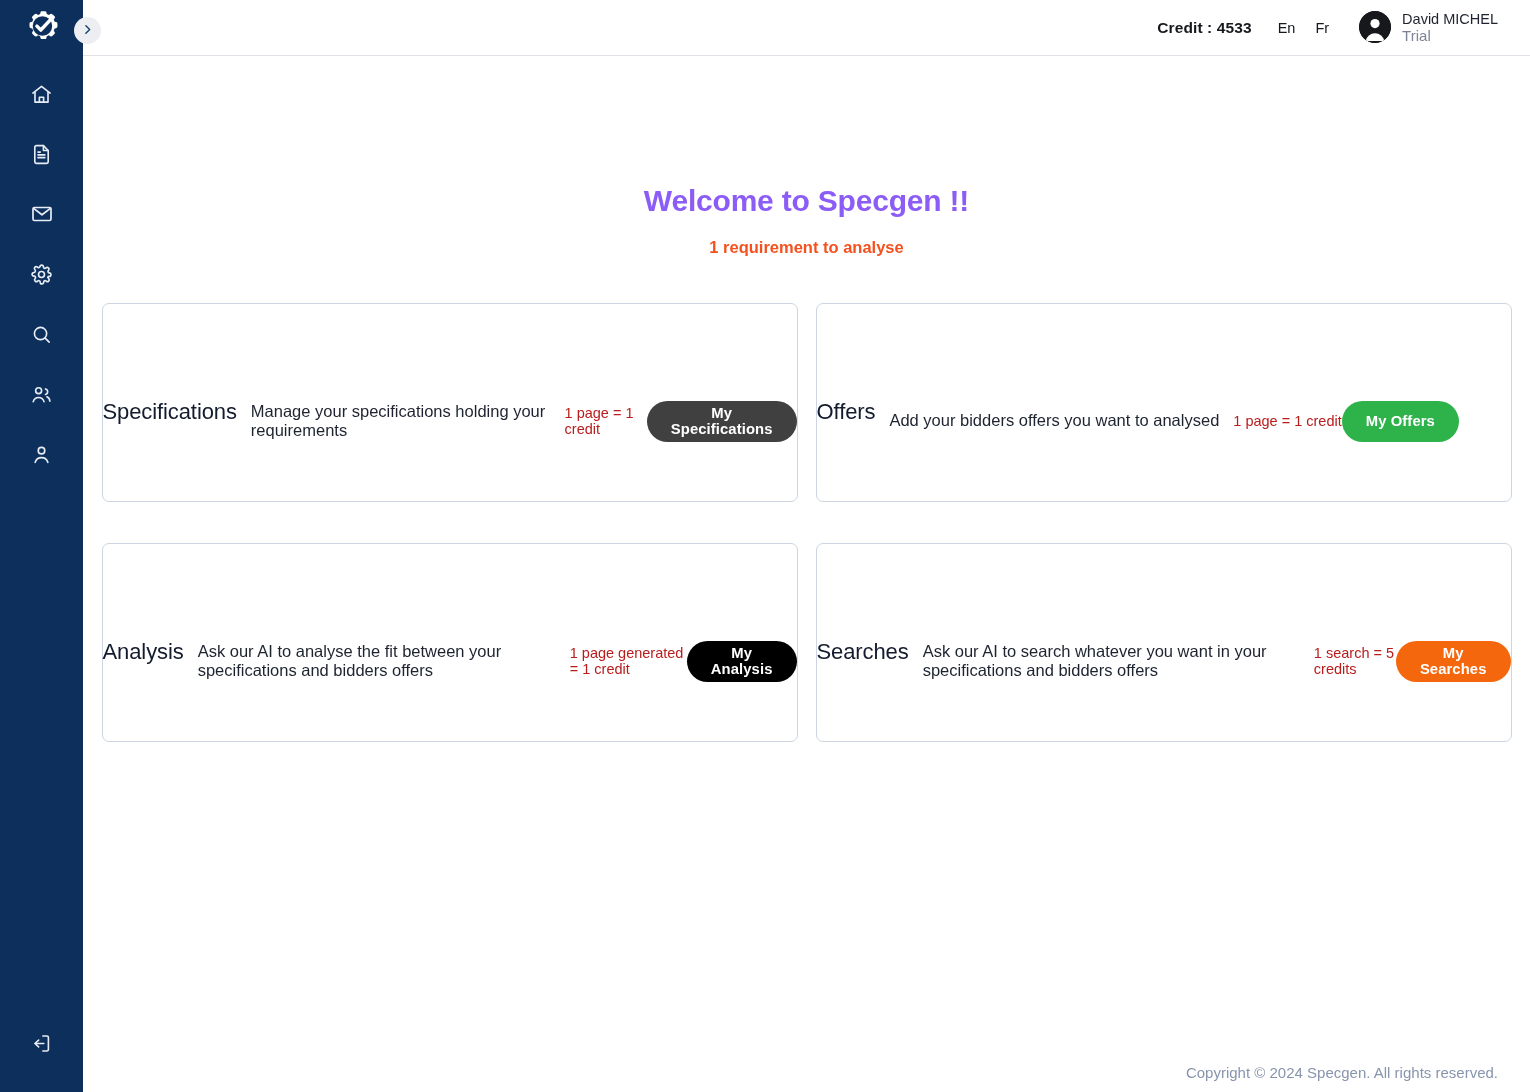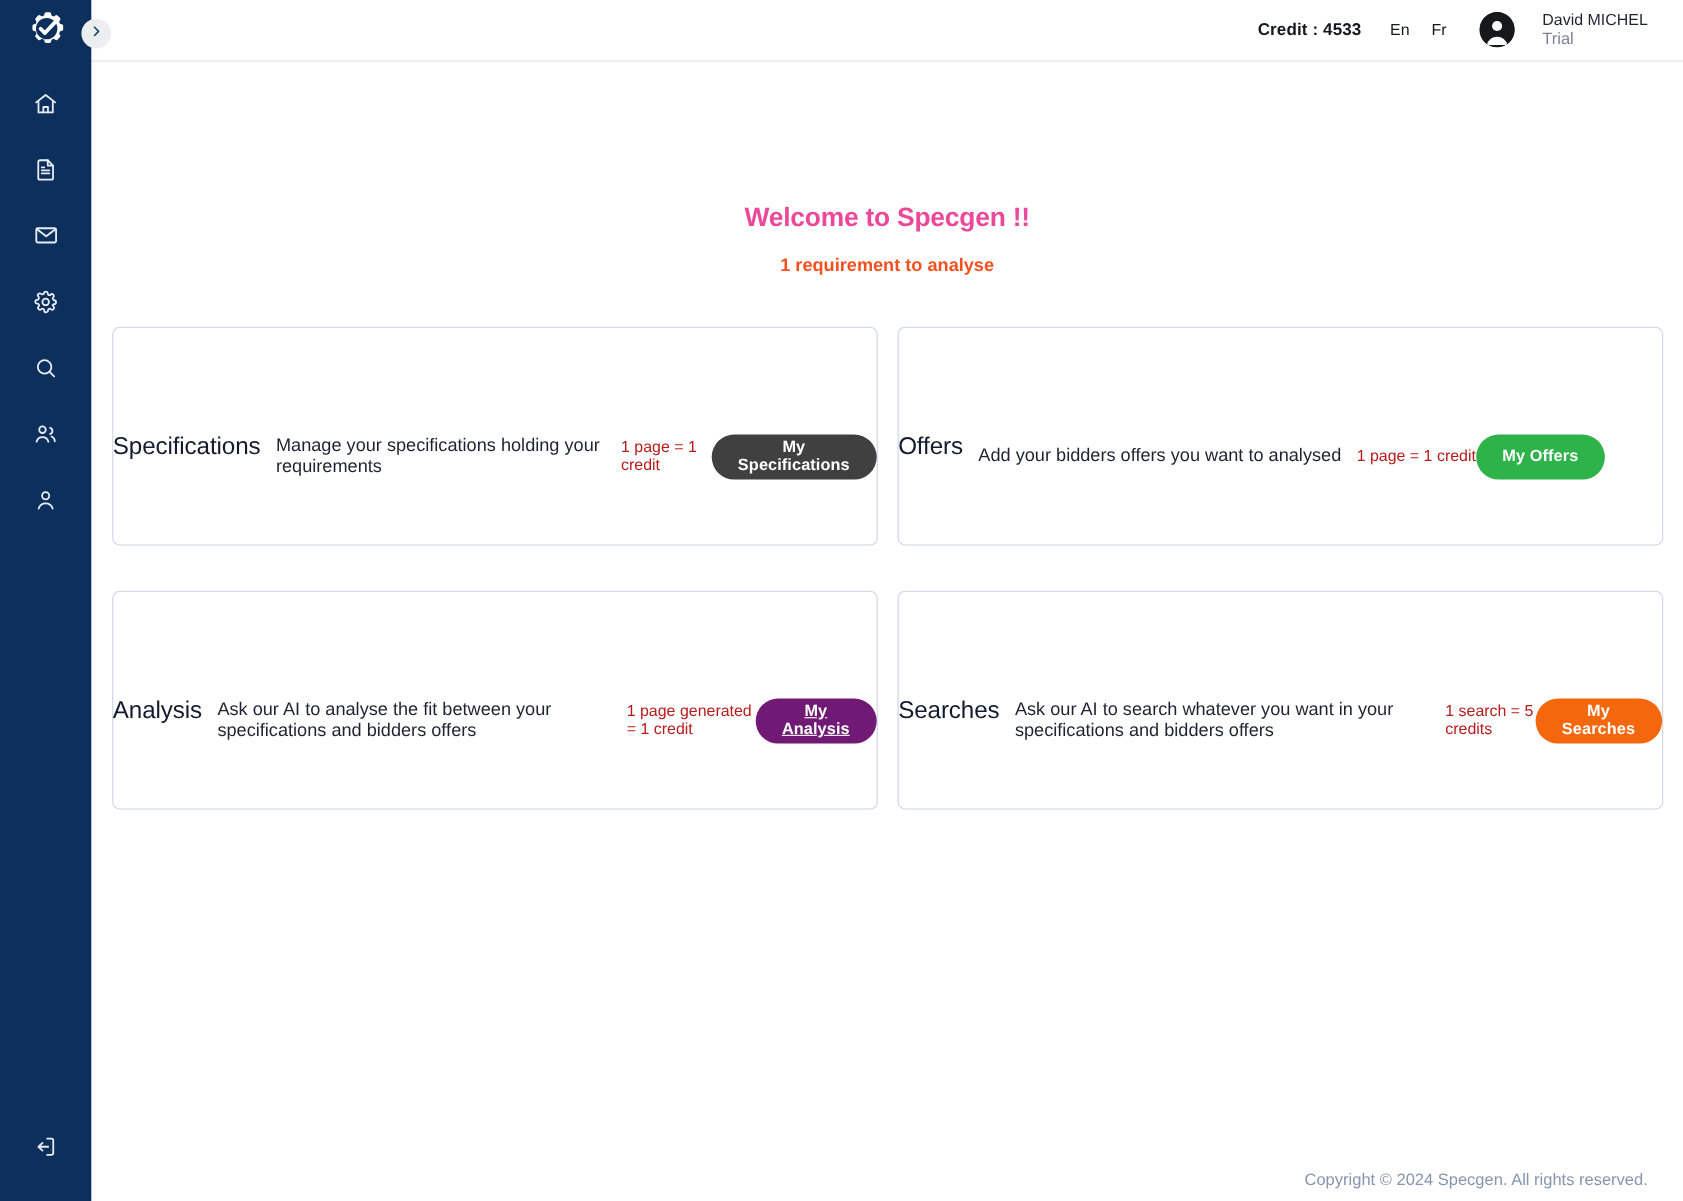--- a/index.html
+++ b/index.html
@@ -106,21 +106,21 @@
     font-size: 14.5px;
     font-weight: 400;
     color: #16181c;
     margin-right: 20px;
     cursor: pointer;
   }
   .lang.last { margin-right: 30px; }
   .user-block {
     display: flex;
     align-items: center;
-    gap: 25px;
+    gap: 11px;
     cursor: pointer;
   }
   .avatar {
     width: 32px; height: 32px;
     border-radius: 50%;
     background: #16181c;
     display: flex;
     align-items: center;
     justify-content: center;
     overflow: hidden;
@@ -135,23 +135,23 @@
     position: absolute;
     left: 83px; top: 56px;
     width: 1447px;
     height: 1036px;
     background: #ffffff;
   }
 
   .welcome-title {
     text-align: center;
     margin-top: 128px;
-    font-size: 24px;
+    font-size: 30px;
     font-weight: 700;
-    color: #ec4899;
+    color: #8b5cf6;
     letter-spacing: -.2px;
   }
   .welcome-sub {
     text-align: center;
     margin-top: 20px;
     font-size: 16.5px;
     font-weight: 700;
     color: #f4511e;
   }
 
@@ -201,21 +201,21 @@
     padding: 0 24px;
     color: #ffffff;
     font-size: 14.8px;
     font-weight: 700;
     font-family: "Liberation Sans", sans-serif;
     cursor: pointer;
     letter-spacing: .1px;
   }
   .btn-blue   { background: #404040; }
   .btn-green  { background: #2eb24a; }
-  .btn-slate  { background: #701a75; text-decoration: underline; }
+  .btn-slate  { background: #000000; }
   .btn-orange { background: #f4670c; }
 
   .footer {
     position: absolute;
     right: 32px;
     bottom: 11px;
     font-size: 15px;
     color: #8795ad;
   }
 </style>

